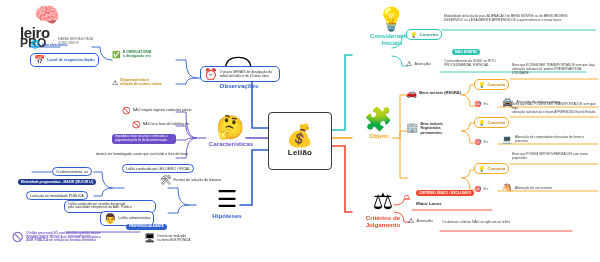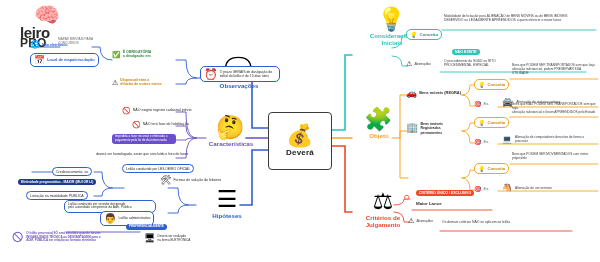--- a/index.html
+++ b/index.html
@@ -122,21 +122,21 @@
   <div id="logo">
     <div class="brain">🧠</div>
     <div class="m1">leiro</div>
     <div class="m2">PRO</div>
     <div class="m3">MAPAS MENTAIS
 PARA CONCURSOS</div>
   </div>
 
   <div id="central">
     <div class="cart">💰</div>
-    <div class="ctitle">Deverá</div>
+    <div class="ctitle">Leilão</div>
   </div>
 
   <div class="root" style="left:346px;top:8px;width:92px;">
     <div class="rico">💡</div>
     <div class="rtxt" style="color:#2ec4b6;">Considerações
 Iniciais</div>
   </div>
 
   <div class="root" style="left:346px;top:108px;width:66px;">
     <div class="rico">🧩</div>

